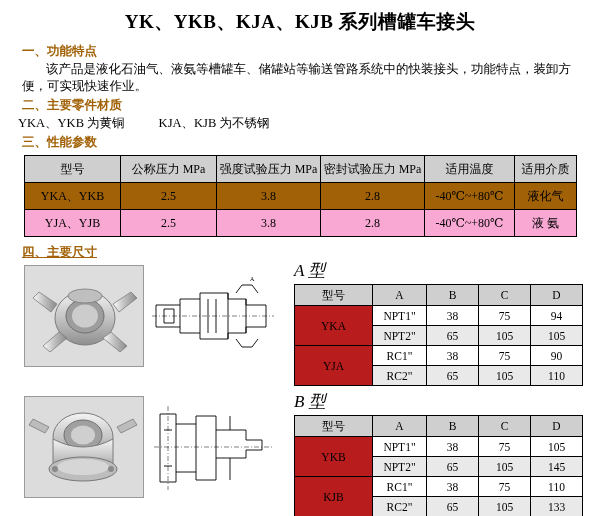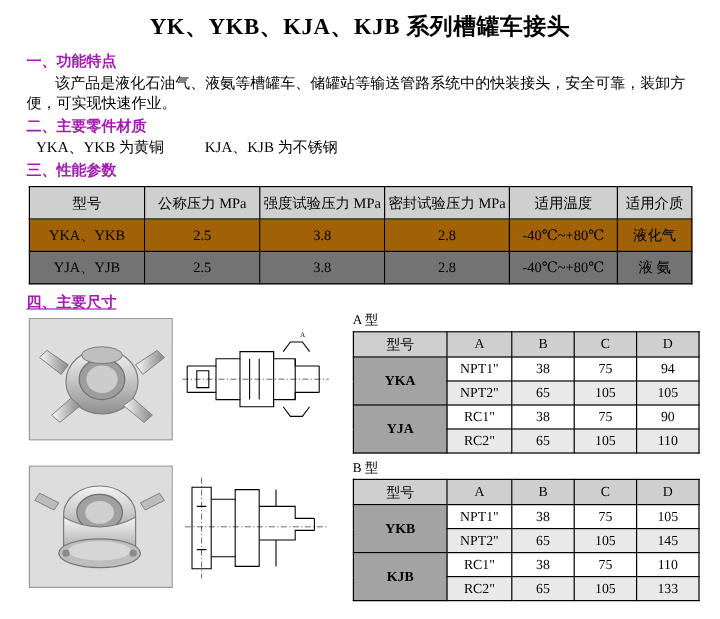--- a/index.html
+++ b/index.html
@@ -23,34 +23,34 @@
   .title {
     text-align: center;
     font-size: 19px;
     font-weight: bold;
     letter-spacing: 0.5px;
     padding-top: 9px;
     padding-bottom: 6px;
     font-family: "Liberation Serif", "DejaVu Serif", serif;
   }
   .sec-head {
-    color: #a21caf;
+    color: #a16207;
     font-weight: bold;
     font-size: 12.5px;
     margin: 2px 0 1px 22px;
   }
   .para {
     font-size: 12.5px;
     line-height: 17px;
     margin: 0 14px 0 22px;
     text-indent: 24px;
   }
   .mat-line {
     font-size: 12.5px;
-    margin: 1px 0 2px 30px;
+    margin: 1px 0 2px 18px;
   }
   .mat-line span.gap {
     display: inline-block;
     width: 34px;
   }
 
   
   table.perf {
     border-collapse: collapse;
     margin: 4px 0 0 24px;
@@ -66,21 +66,21 @@
     font-family: "Liberation Serif", "DejaVu Serif", serif;
   }
   table.perf th {
     background: #cfcfcf;
     font-weight: normal;
   }
   table.perf td {
     background: #a16207;
   }
   table.perf tr.shade td {
-    background: #737373;
+    background: #f9a8d4;
   }
 
   
   .sec4 {
     margin-top: 7px;
     text-decoration: underline;
   }
   .lower {
     position: relative;
     margin-top: 4px;
@@ -105,59 +105,59 @@
     margin-left: 6px;
     position: relative;
     overflow: hidden;
   }
   .tblwrap {
     margin-left: 18px;
     position: relative;
     top: -6px;
   }
   .tbl-label {
-    font-size: 11px;
+    font-size: 17px;
     margin-bottom: 2px;
+    font-style: italic;
   }
   table.dim {
     border-collapse: collapse;
     width: 288px;
     table-layout: fixed;
   }
   table.dim th, table.dim td {
     border: 1px solid #000000;
     text-align: center;
     font-size: 11.5px;
     height: 19px;
     padding: 0 1px;
     font-family: "Liberation Serif", "DejaVu Serif", serif;
   }
   table.dim th {
     background: #cfcfcf;
     font-weight: normal;
     height: 20px;
   }
   table.dim td.model {
-    background: #a3a3a3;
-    font-weight: bold;
+    background: #b91c1c;
   }
   table.dim tr.shade td {
     background: #e9e9e9;
   }
   .svgbox { display:block; }
 </style>
 </head>
 <body>
 
 <div class="page">
 
   <div class="title">YK、YKB、KJA、KJB 系列槽罐车接头</div>
 
   <div class="sec-head">一、功能特点</div>
-  <div class="para">该产品是液化石油气、液氨等槽罐车、储罐站等输送管路系统中的快装接头，安全可靠，装卸方便，可实现快速作业。</div>
+  <div class="para">该产品是液化石油气、液氨等槽罐车、储罐站等输送管路系统中的快装接头，功能特点，装卸方便，可实现快速作业。</div>
 
   <div class="sec-head">二、主要零件材质</div>
   <div class="mat-line">
     <span>YKA、YKB 为黄铜</span><span class="gap"></span><span>KJA、KJB 为不锈钢</span>
   </div>
 
   <div class="sec-head">三、性能参数</div>
 
   <table class="perf">
     <colgroup>

